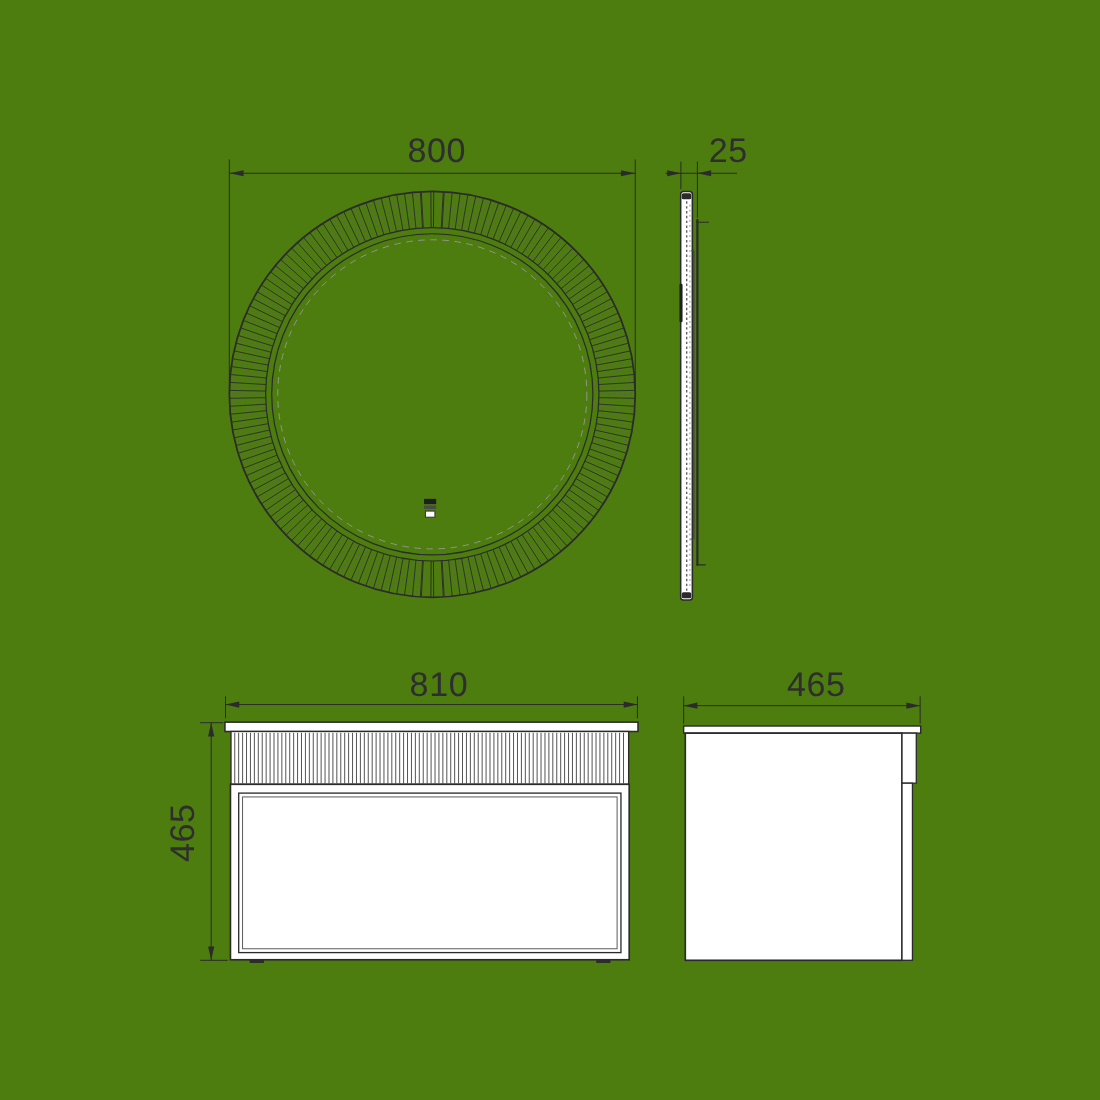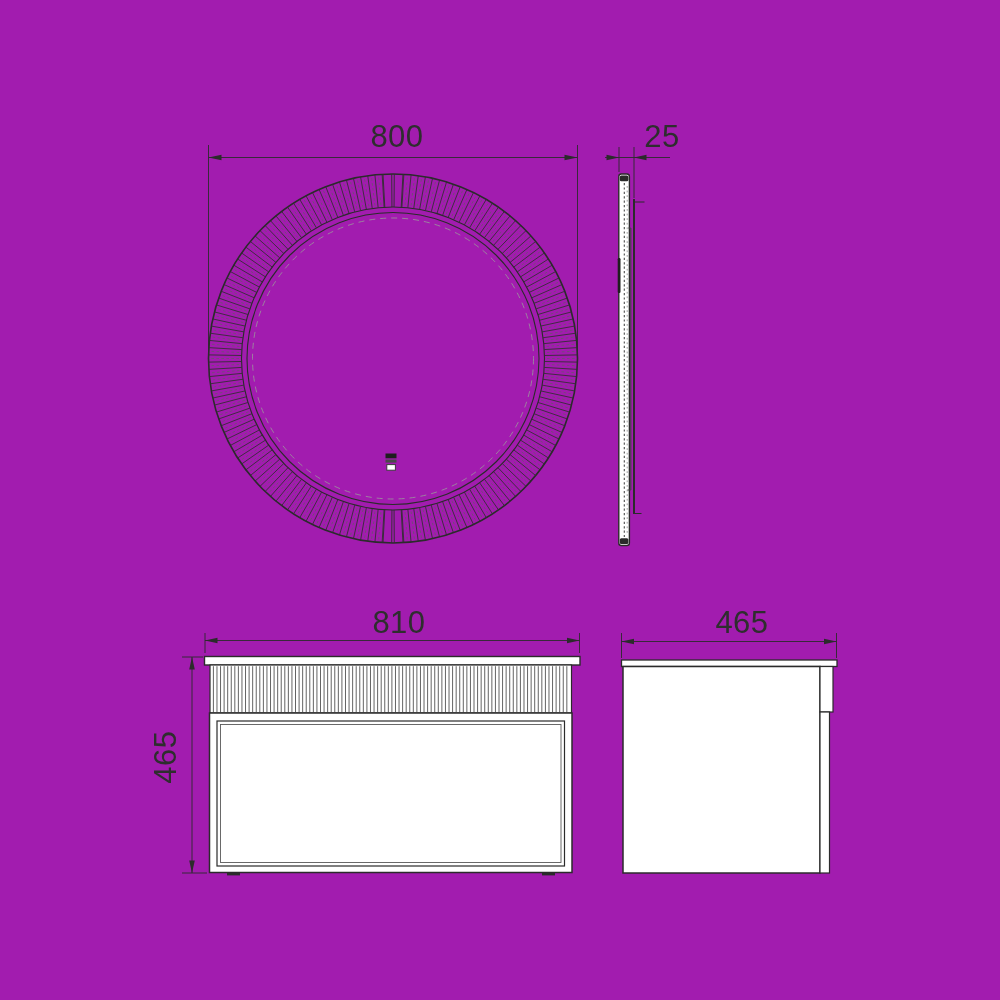--- a/index.html
+++ b/index.html
@@ -1,16 +1,16 @@
 <!DOCTYPE html>
 <html><head>
 <meta charset="utf-8">
 <style>
   html,body{margin:0;padding:0;background:#ffffff;}
-  .canvas{position:relative;width:1000px;height:1000px;background:#a21caf;overflow:hidden;
+  .canvas{position:relative;width:1000px;height:1000px;background:#4d7c0f;overflow:hidden;
           font-family:"Liberation Sans", sans-serif;text-align:center;}
   svg{display:block;}
   text.dim{font-family:"Liberation Sans", sans-serif;font-size:31px;letter-spacing:0.5px;
            fill:#2e2e2e;font-weight:400;}
   .ln{stroke:#2b2b2b;fill:none;}
   .thin{stroke-width:0.9;}
   .thick{stroke-width:1.6;}
   .arrow{fill:#2b2b2b;stroke:none;}
 </style>
 </head>

